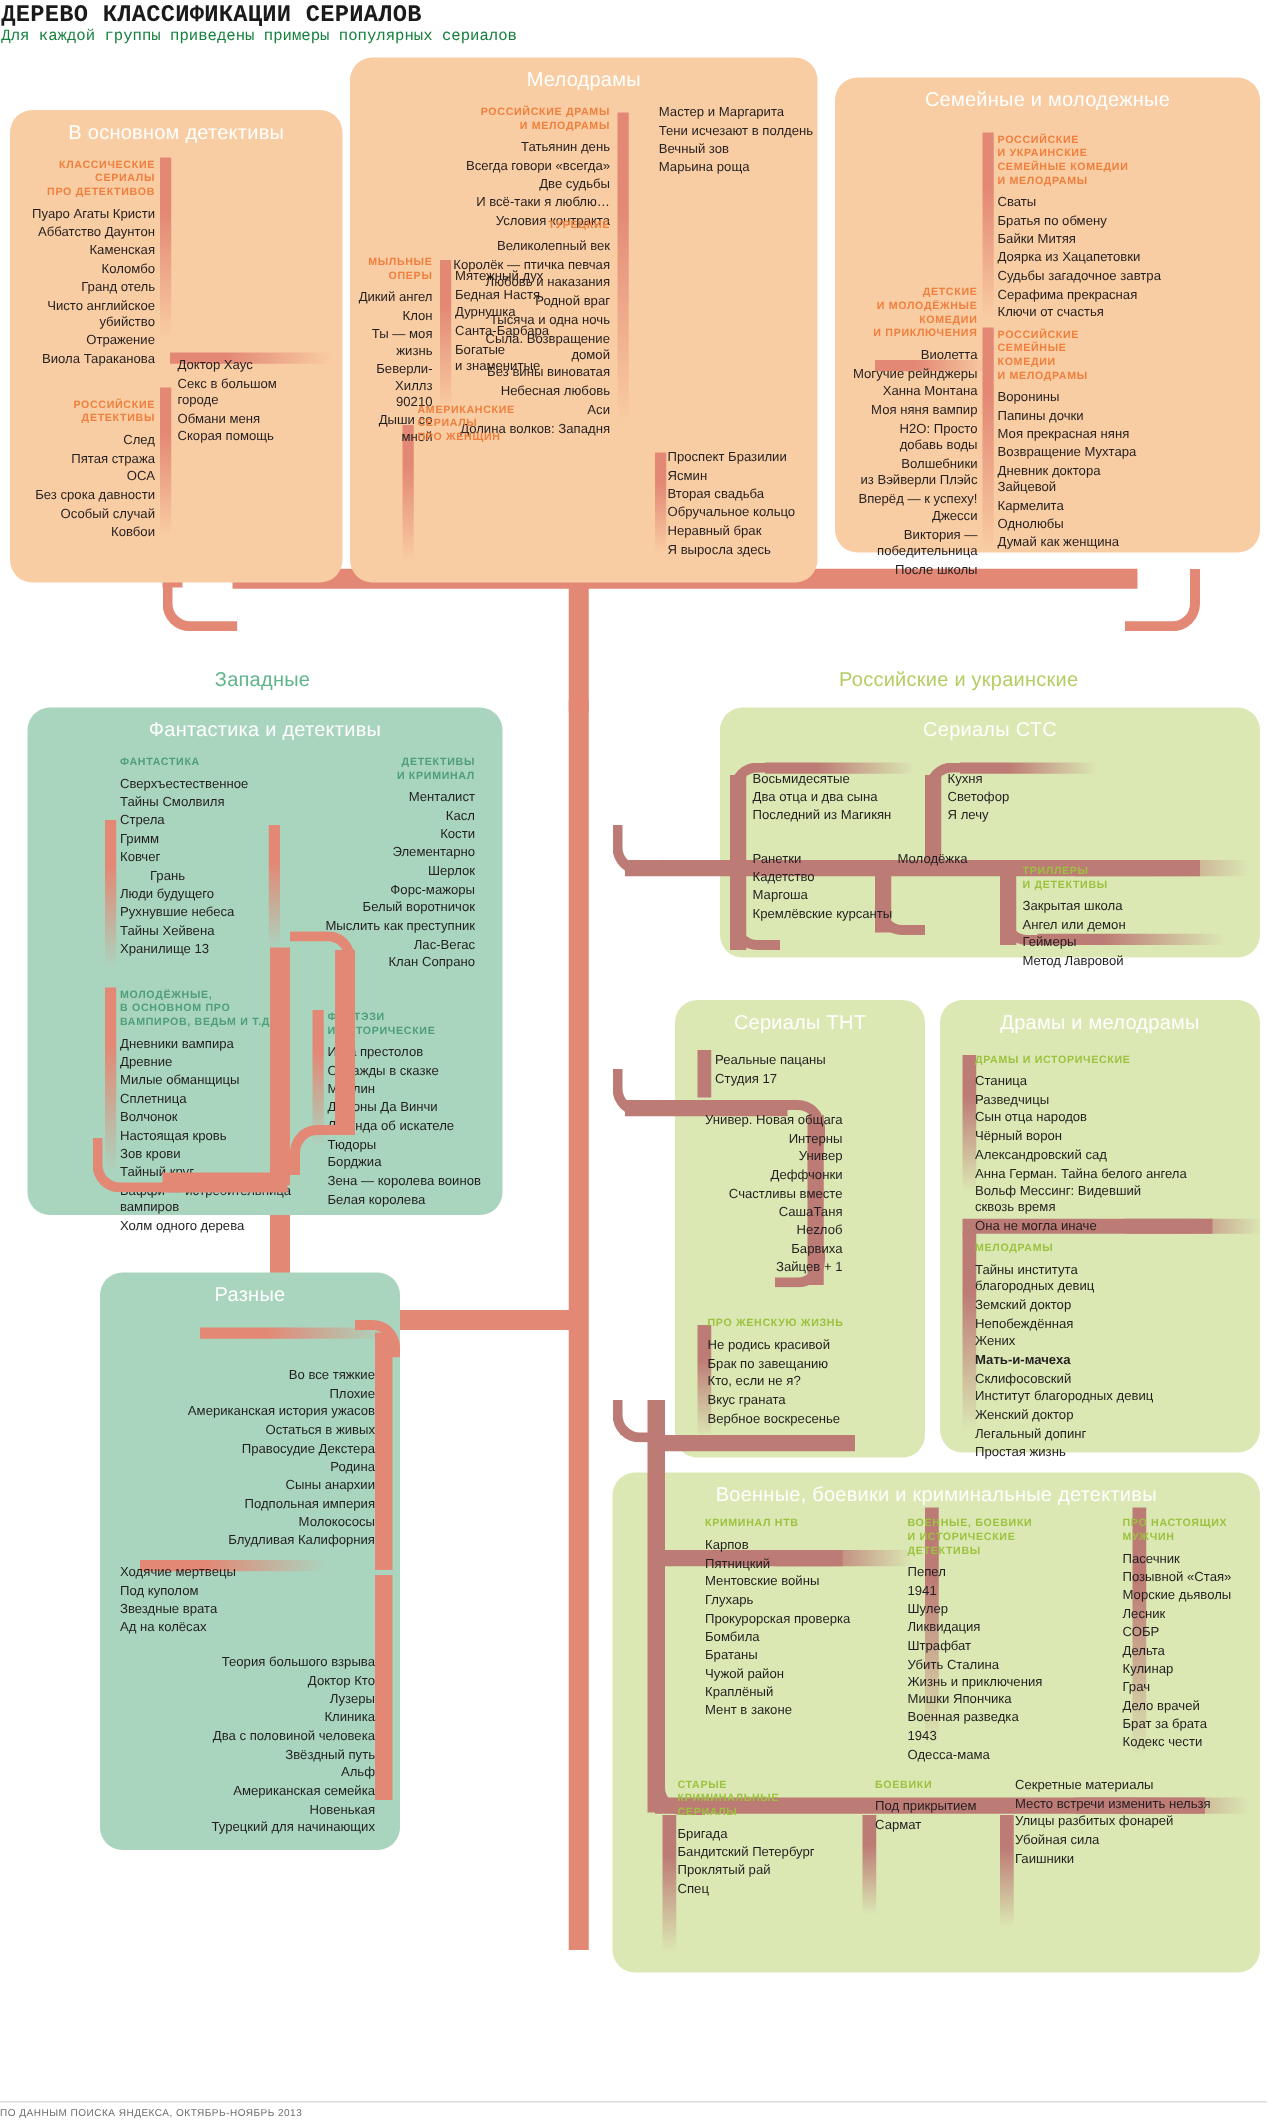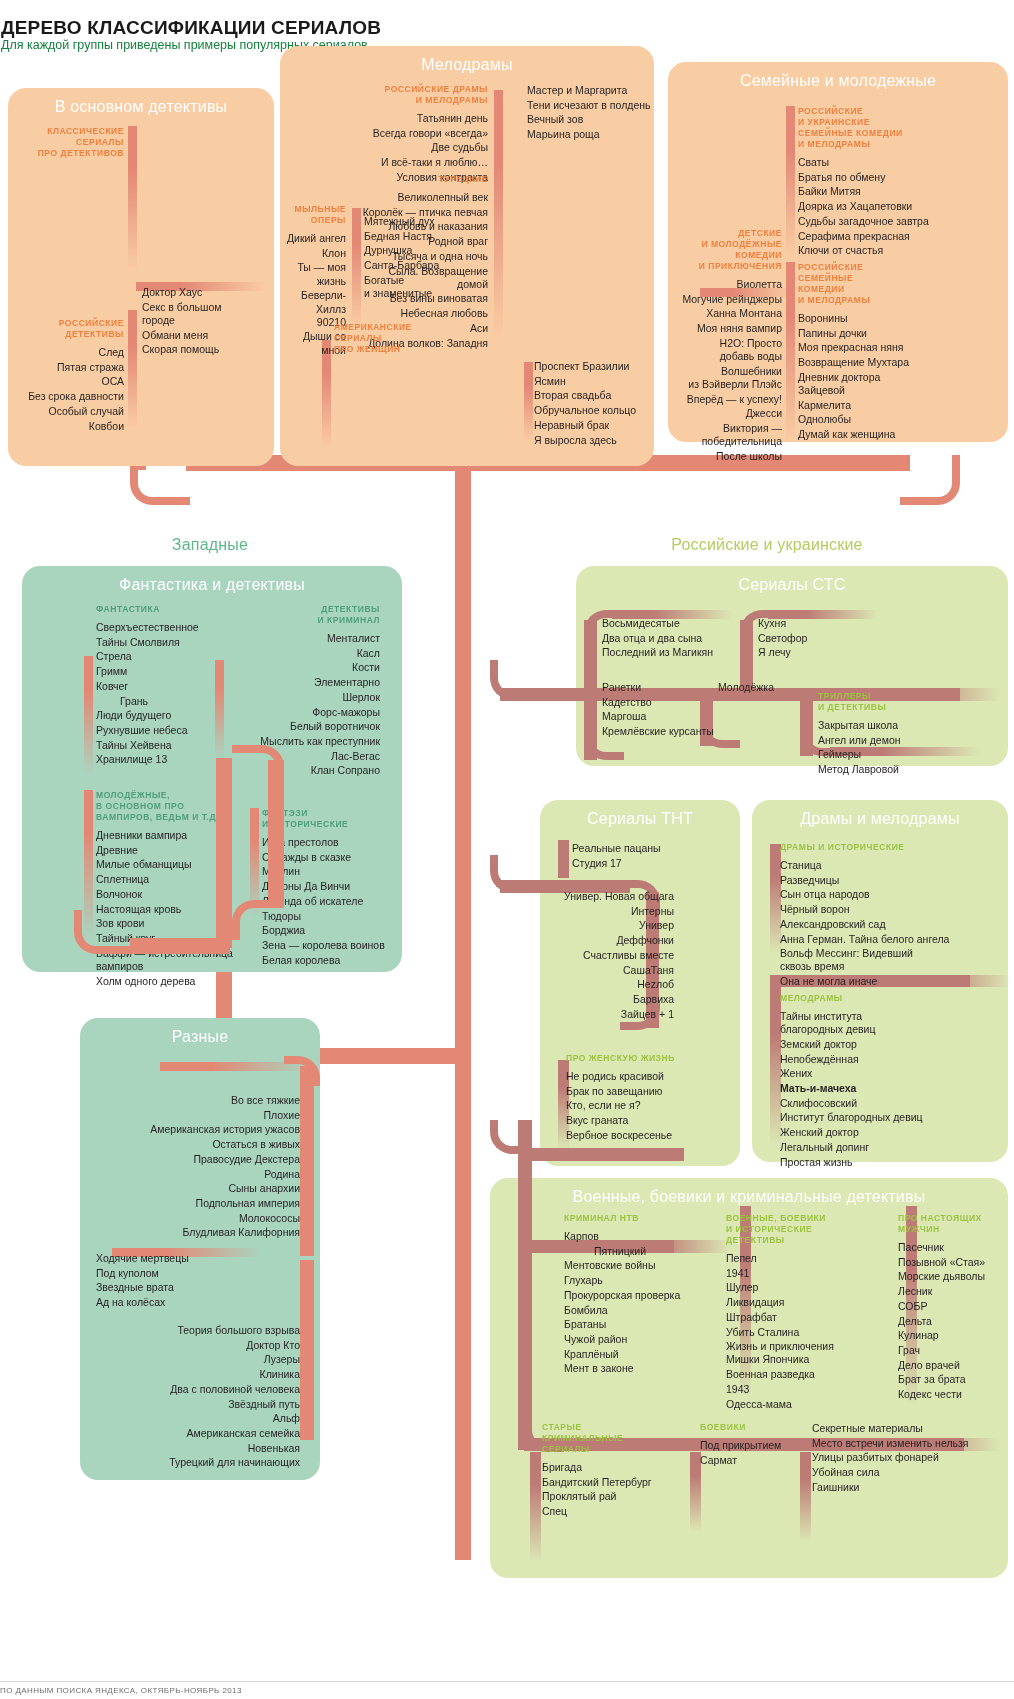--- a/index.html
+++ b/index.html
@@ -52,21 +52,21 @@
   .blk .h.grn { color:#4f9e79; }
   .blk .h.lime{ color:#9cc23f; }
   .blk ul { list-style:none; }
   .blk li { font-size:10.5px; line-height:13.2px; padding-bottom:1.5px; }
   .blk.R, .blk.R .h, .blk.R ul { text-align:right; }
   .blk.L, .blk.L .h, .blk.L ul { text-align:left; }
 </style>
 </head>
 <body>
 
-<div id="hdr" style="top:18px;">
+<div id="hdr" style="top:2px;font-family:Liberation Mono, monospace;">
   <div class="t">ДЕРЕВО КЛАССИФИКАЦИИ СЕРИАЛОВ</div>
   <div class="s">Для каждой группы приведены примеры популярных сериалов</div>
 </div>
 
 <div class="pipe" style="left:455px; top:440px; width:16px; height:130px;"></div>
 <div class="pipe" style="left:455px; top:560px; width:16px; height:1000px;"></div>
 
 <div class="elb bl" style="left:130px; top:455px; width:60px; height:50px;"></div>
 <div class="pipe" style="left:186px; top:455px; width:280px; height:16px;"></div>
 <div class="pipe" style="left:130px; top:270px; width:16px; height:200px;"></div>
@@ -96,20 +96,31 @@
 <div class="pipe fadeD" style="left:524px; top:362px; width:9px; height:80px; z-index:3;"></div>
 
 <div class="pipe fadeD" style="left:786px; top:106px; width:9px; height:150px; z-index:3;"></div>
 <div class="pipe fadeR" style="left:700px; top:288px; width:92px; height:9px; z-index:3;"></div>
 <div class="pipe fadeD" style="left:786px; top:262px; width:9px; height:180px; z-index:3;"></div>
 
 <div class="blk R" style="left:0px; top:126px; width:124px;">
   <div class="h or" style="white-space:pre-line;">КЛАССИЧЕСКИЕ
 СЕРИАЛЫ
 ПРО ДЕТЕКТИВОВ</div>
+  <ul>
+      <li style="white-space: pre-line;">Пуаро Агаты Кристи</li>
+      <li style="white-space: pre-line;">Аббатство Даунтон</li>
+      <li style="white-space: pre-line;">Каменская</li>
+      <li style="white-space: pre-line;">Коломбо</li>
+      <li style="white-space: pre-line;">Гранд отель</li>
+      <li style="white-space: pre-line;">Чисто английское
+убийство</li>
+      <li style="white-space: pre-line;">Отражение</li>
+      <li style="white-space: pre-line;">Виола Тараканова</li>
+    </ul>
 </div>
 <div class="blk L" style="left:142px; top:286px; width:116px;">
   <ul>
       <li style="white-space: pre-line;">Доктор Хаус</li>
       <li style="white-space: pre-line;">Секс в большом
 городе</li>
       <li style="white-space: pre-line;">Обмани меня</li>
       <li style="white-space: pre-line;">Скорая помощь</li>
     </ul>
 </div>
@@ -541,21 +552,21 @@
       <li style="white-space: pre-line;">Женский доктор</li>
       <li style="white-space: pre-line;">Легальный допинг</li>
       <li style="white-space: pre-line;">Простая жизнь</li>
     </ul>
 </div>
 
 <div class="blk L" style="left:564px; top:1213px; width:160px;">
   <div class="h lime" style="white-space:pre-line;">КРИМИНАЛ НТВ</div>
   <ul>
       <li style="white-space: pre-line;">Карпов</li>
-      <li style="white-space: pre-line; margin-left: 30px;">Пятницкий</li>
+      <li style="white-space: pre-line;">Пятницкий</li>
       <li style="white-space: pre-line;">Ментовские войны</li>
       <li style="white-space: pre-line;">Глухарь</li>
       <li style="white-space: pre-line;">Прокурорская проверка</li>
       <li style="white-space: pre-line;">Бомбила</li>
       <li style="white-space: pre-line;">Братаны</li>
       <li style="white-space: pre-line;">Чужой район</li>
       <li style="white-space: pre-line;">Краплёный</li>
       <li style="white-space: pre-line;">Мент в законе</li>
     </ul>
 </div>

